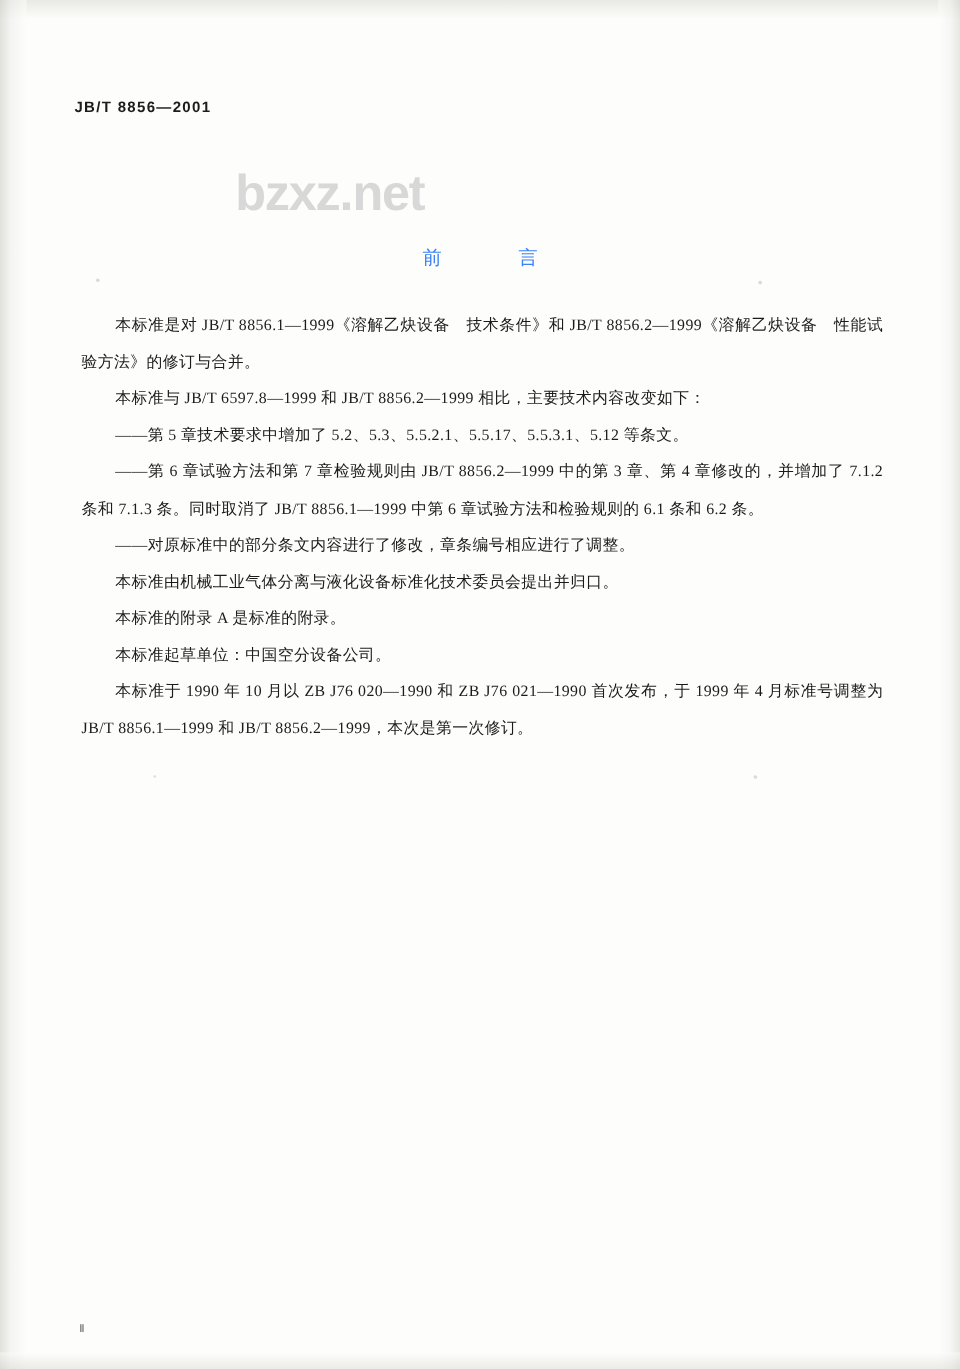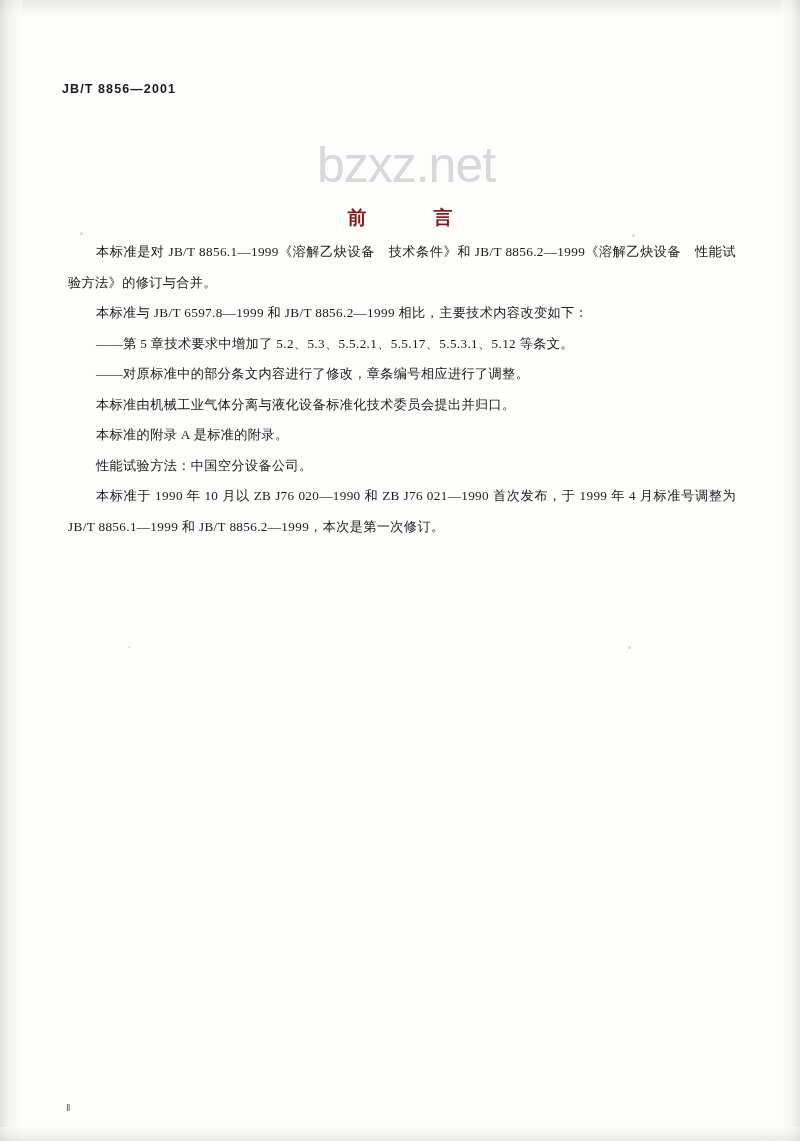--- a/index.html
+++ b/index.html
@@ -67,50 +67,50 @@
     font-weight: 700;
     color: #1c1c1c;
   }
 
   
   .watermark {
     position: absolute;
     left: 196px;
     top: 140px;
     width: 420px;
-    text-align: center;
+    text-align: left;
     font-family: "Liberation Sans", "DejaVu Sans", sans-serif;
-    font-size: 50px;
-    font-weight: 400;
+    font-size: 42px;
+    font-weight: 700;
     letter-spacing: -1px;
     color: #d8d8d8;
     user-select: none;
     pointer-events: none;
     line-height: 1;
   }
 
   
   .doc-title {
     position: absolute;
     left: 0;
     top: 205px;
     width: 800px;
     text-align: center;
-    font-size: 19px;
-    font-weight: 700;
+    font-size: 16px;
+    font-weight: 400;
     letter-spacing: 24px;
     text-indent: 24px;
-    color: #7f1d1d;
+    color: #3b82f6;
   }
 
   
   .body-block {
     position: absolute;
     left: 68px;
-    top: 237px;
+    top: 256px;
     width: 668px;
   }
   .para {
     font-size: 13.2px;
     line-height: 30.5px;
     text-align: justify;
     text-justify: inter-ideograph;
     color: #1b1b1b;
     margin: 0 0 0 0;
     letter-spacing: .35px;
@@ -154,24 +154,25 @@
   <div class="std-number">JB/T 8856—2001</div>
 
   <div class="watermark">bzxz.net</div>
 
   <div class="doc-title">前　言</div>
 
   <div class="body-block">
     <p class="para indent2">本标准是对 JB/T 8856.1—1999《溶解乙炔设备　技术条件》和 JB/T 8856.2—1999《溶解乙炔设备　性能试验方法》的修订与合并。</p>
     <p class="para indent2">本标准与 JB/T 6597.8—1999 和 JB/T 8856.2—1999 相比，主要技术内容改变如下：</p>
     <p class="para indent-dash">——第 5 章技术要求中增加了 5.2、5.3、5.5.2.1、5.5.17、5.5.3.1、5.12 等条文。</p>
+    <p class="para indent-dash">——第 6 章试验方法和第 7 章检验规则由 JB/T 8856.2—1999 中的第 3 章、第 4 章修改的，并增加了 7.1.2 条和 7.1.3 条。同时取消了 JB/T 8856.1—1999 中第 6 章试验方法和检验规则的 6.1 条和 6.2 条。</p>
     <p class="para indent-dash">——对原标准中的部分条文内容进行了修改，章条编号相应进行了调整。</p>
     <p class="para indent2">本标准由机械工业气体分离与液化设备标准化技术委员会提出并归口。</p>
     <p class="para indent2">本标准的附录 A 是标准的附录。</p>
-    <p class="para indent2">性能试验方法：中国空分设备公司。</p>
+    <p class="para indent2">本标准起草单位：中国空分设备公司。</p>
     <p class="para indent2">本标准于 1990 年 10 月以 ZB J76 020—1990 和 ZB J76 021—1990 首次发布，于 1999 年 4 月标准号调整为 JB/T 8856.1—1999 和 JB/T 8856.2—1999，本次是第一次修订。</p>
   </div>
 
   <div class="speck" style="left:80px; top:232px; width:3px; height:3px;"></div>
   <div class="speck" style="left:632px; top:234px; width:3px; height:3px;"></div>
   <div class="speck" style="left:628px; top:646px; width:3px; height:3px;"></div>
   <div class="speck" style="left:128px; top:646px; width:2px; height:2px;"></div>
 
   <div class="folio">Ⅱ</div>
 </div>

